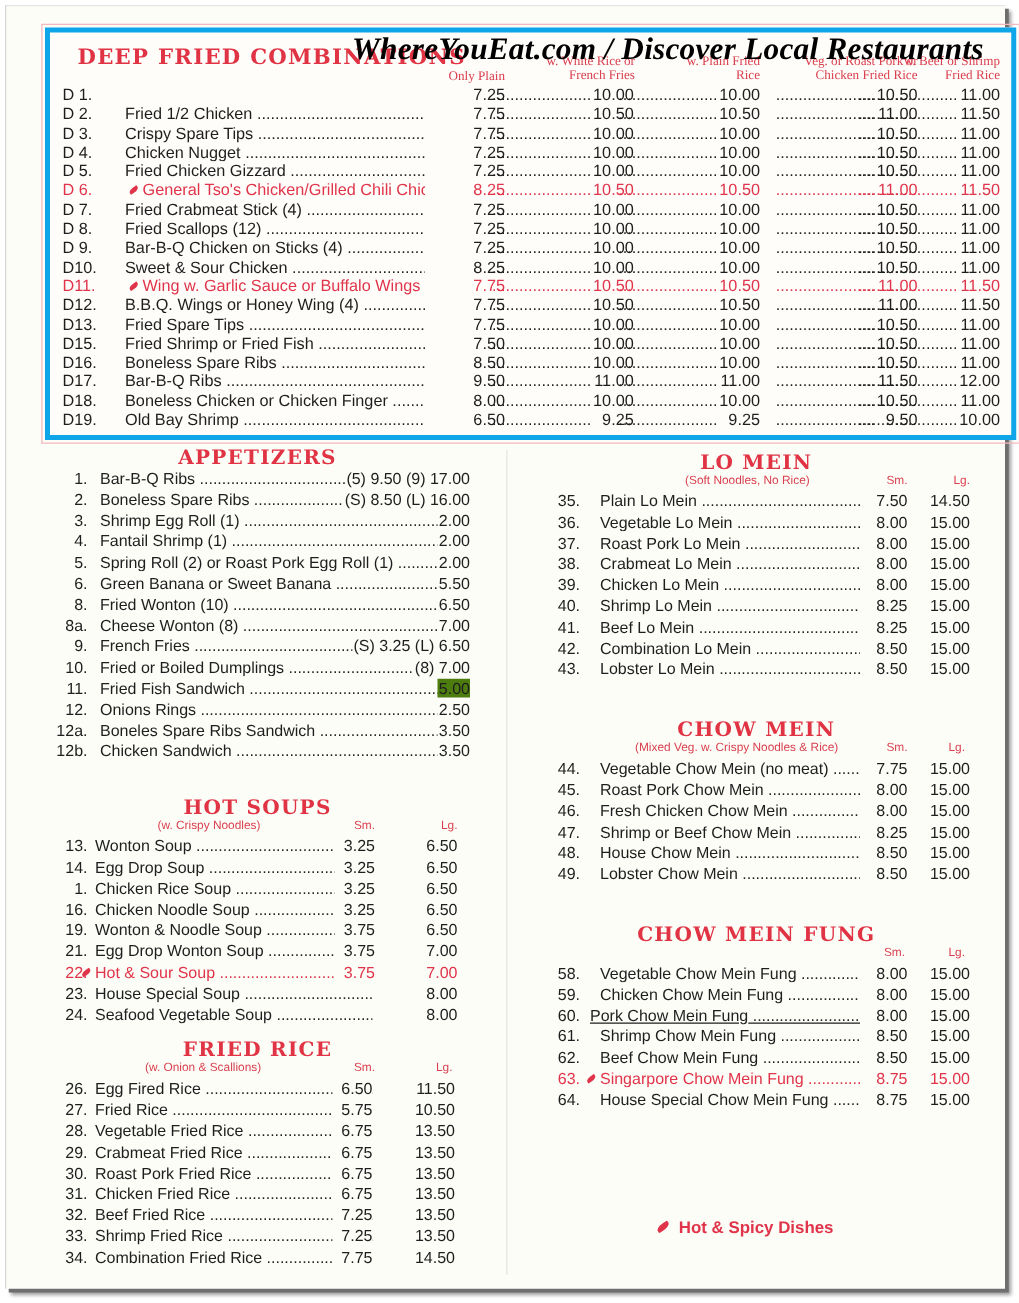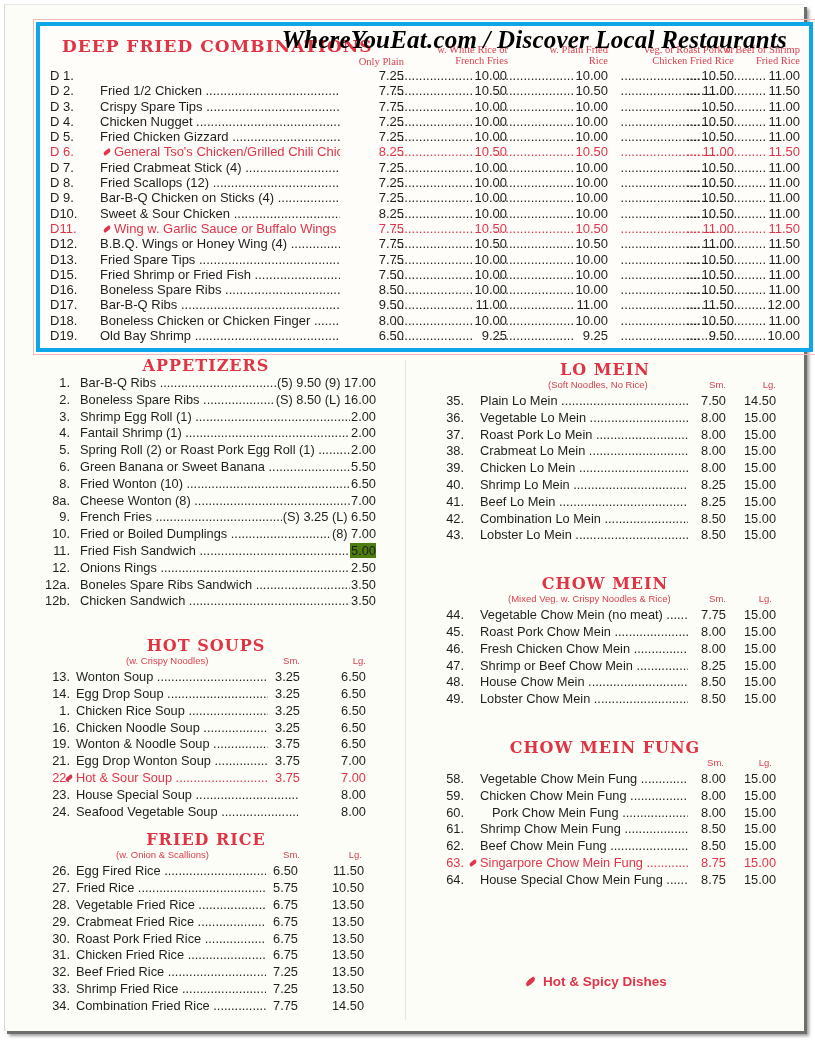--- a/index.html
+++ b/index.html
@@ -585,21 +585,21 @@
           <span class="pr" style="left: 300px; width: 46px;">15.00</span>
         </div>
         <div class="row">
           <span class="num">59.</span>
           <span class="name" style="left: 50px; width: 218px;"><span>Chicken Chow Mein Fung</span></span>
           <span class="pr" style="left: 258px; width: 38px; background: rgb(253, 253, 248);">8.00</span>
           <span class="pr" style="left: 300px; width: 46px;">15.00</span>
         </div>
         <div class="row">
           <span class="num">60.</span>
-          <span class="name" style="left: 62px; width: 218px;"><span>Pork Chow Mein Fung</span></span>
+          <span class="name" style="left: 42px; width: 218px; text-decoration: underline;"><span>Pork Chow Mein Fung</span></span>
           <span class="pr" style="left: 258px; width: 38px; background: rgb(253, 253, 248);">8.00</span>
           <span class="pr" style="left: 300px; width: 46px;">15.00</span>
         </div>
         <div class="row">
           <span class="num">61.</span>
           <span class="name" style="left: 50px; width: 218px;"><span>Shrimp Chow Mein Fung</span></span>
           <span class="pr" style="left: 258px; width: 38px; background: rgb(253, 253, 248);">8.50</span>
           <span class="pr" style="left: 300px; width: 46px;">15.00</span>
         </div>
         <div class="row">

